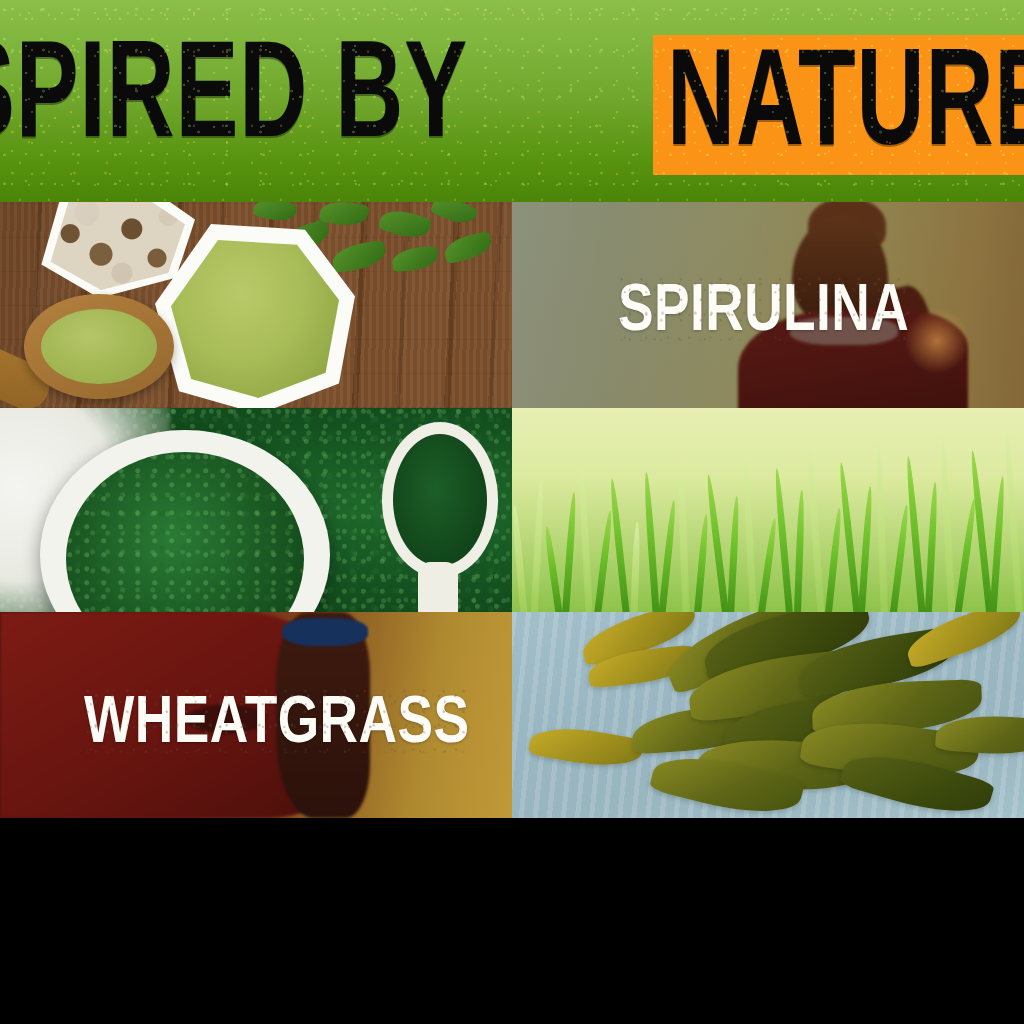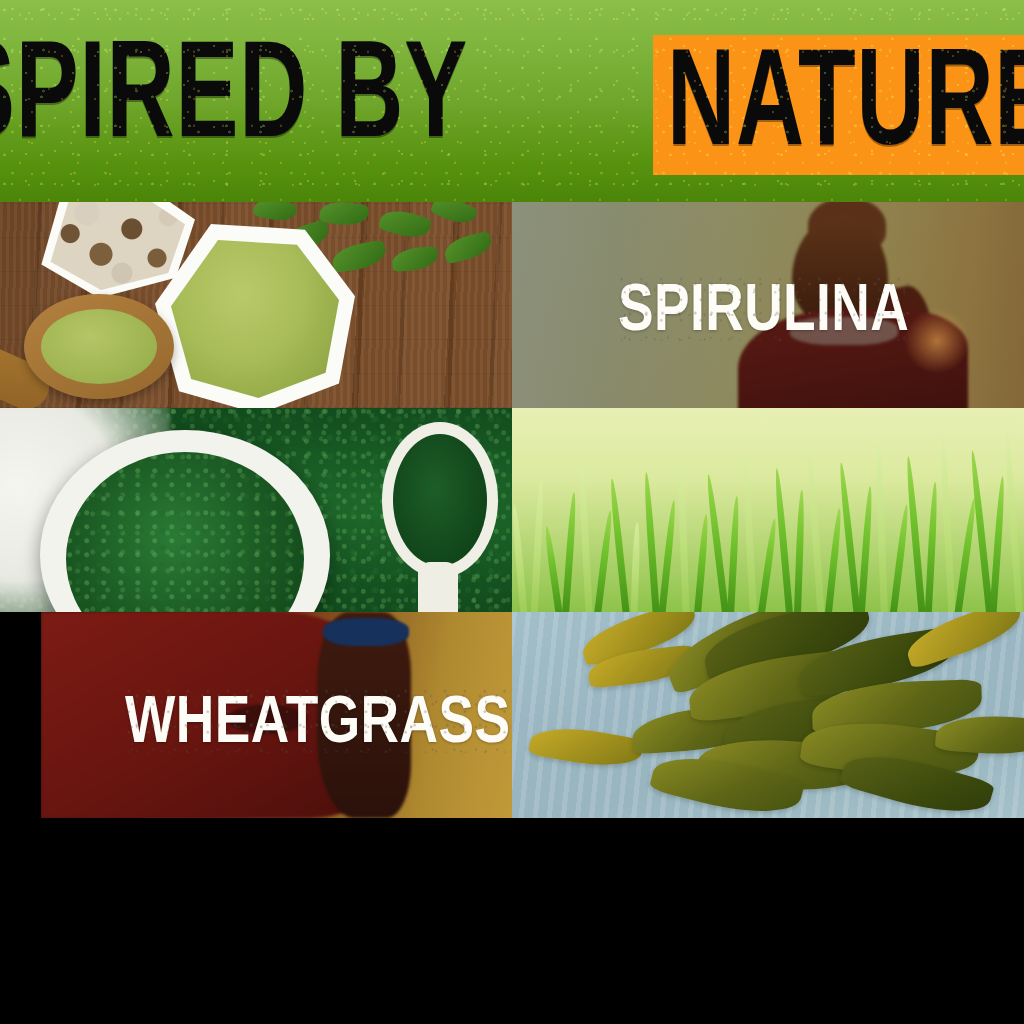--- a/index.html
+++ b/index.html
@@ -306,21 +306,20 @@
     border-radius:50% 50% 2px 2px;
   }
   .blades .pale{
     background:linear-gradient(180deg,#dcefa6 0%,#bfe07c 55%,#9ccb55 100%);
     opacity:.8;
   }
 
   
   .c-wheatgrass-label{
     background:linear-gradient(100deg,#3c120e 0%,#5b1511 26%,#6d1a13 42%,#8a5a22 62%,#b08a30 82%,#c09a38 100%);
-    margin-left:41px;
   }
   .wg-person{
     position:absolute;left:0;top:0;width:330px;height:206px;
     background:linear-gradient(150deg,#7d1b14 0%,#66140f 58%,#4c0f0b 100%);
     filter:blur(1.4px);
     border-radius:0 28% 18% 0;
   }
   .wg-arm{
     position:absolute;left:276px;top:0;width:94px;height:206px;
     background:linear-gradient(180deg,#3f1a0e,#2b110a);

